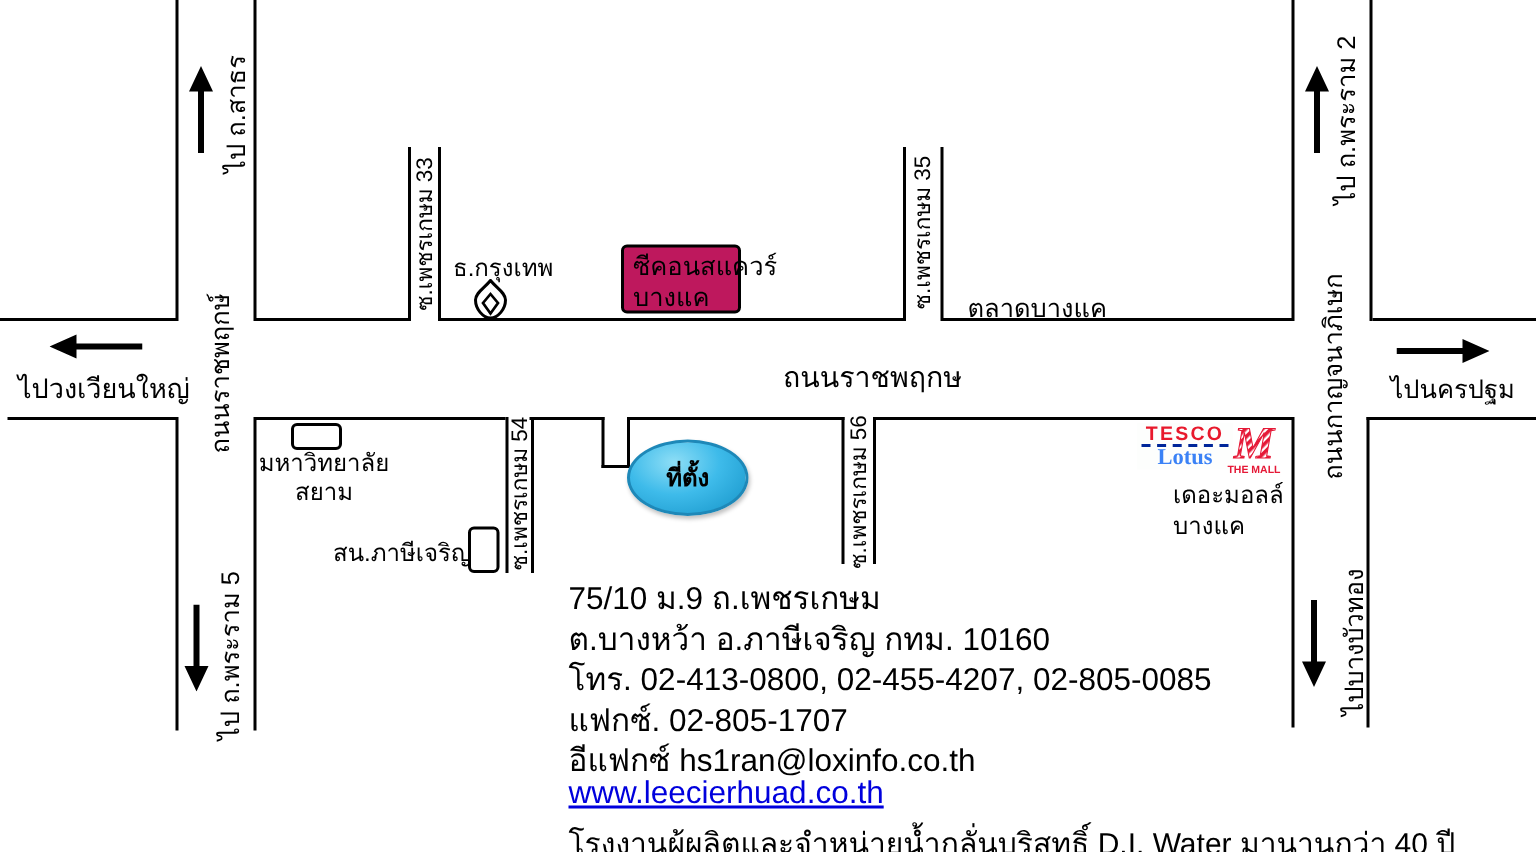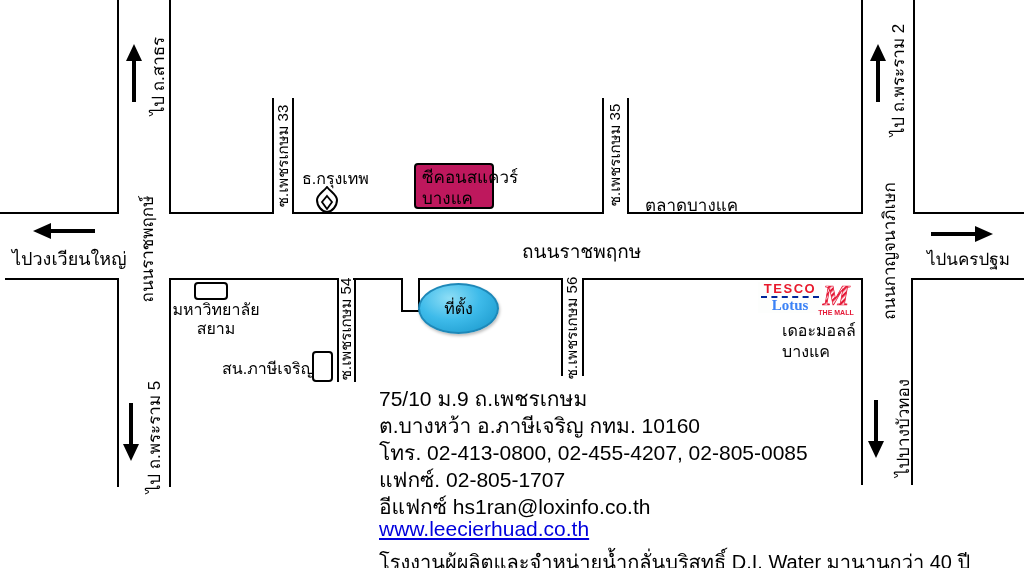--- a/index.html
+++ b/index.html
@@ -9,25 +9,25 @@
   .hl{height:2px;} .vl{width:2px;}
   .lbl{position:absolute;white-space:nowrap;font-size:17px;}
   .vlbl{position:absolute;white-space:nowrap;font-size:17px;
         transform:translate(-50%,-50%) rotate(-90deg);transform-origin:center;}
   .soi{font-size:15px;}
   .arrow{position:absolute;}
   .seacon-box{position:absolute;left:414px;top:163px;width:80px;height:46px;
         border:2px solid #000;border-radius:4px;background:#be185d;
         font-size:17px;line-height:21px;padding:2px 0 0 6px;box-sizing:border-box;}
   .small-rect{position:absolute;border:2px solid #000;border-radius:4px;background:#fff;}
-  .marker{position:absolute;left:418px;top:283px;width:81px;height:51px;border-radius:50%;
+  .marker{position:absolute;left:418px;top:293px;width:81px;height:51px;border-radius:50%;
         border:2px solid #1e88b8;box-sizing:border-box;
         background:radial-gradient(ellipse at 38% 28%, #8edef6 0%, #3ebbea 45%, #1593c7 100%);
         display:flex;align-items:center;justify-content:center;
-        box-shadow:1px 2px 3px rgba(0,0,0,0.25);z-index:5;font-size:16px;}
+        box-shadow:1px 2px 3px rgba(0,0,0,0.25);z-index:5;font-size:16px;font-weight:bold;}
   .company{position:absolute;left:379px;white-space:nowrap;font-size:21px;}
   .company-name{top:342px;font-size:30px;color:#1a1ace;}
   .website{color:#0000dd;text-decoration:underline;cursor:pointer;}
   .tagline{font-size:20px;}
   .tesco{position:absolute;left:710px;top:282px;width:64px;text-align:center;background:#fdfefd;margin-left:48px;}
   .tesco-t{color:#e8192c;font-weight:bold;font-size:13px;letter-spacing:1.5px;line-height:13px;}
   .tesco-dash{border-top:2px dashed #00269a;margin:1px 3px 0 3px;}
   .tesco-l{color:#3b82f6;font-weight:bold;font-size:15px;line-height:15px;
            font-family:"Liberation Serif","DejaVu Serif",serif;}
   .mall-name{position:absolute;left:782px;top:320px;width:84px;text-align:left;

